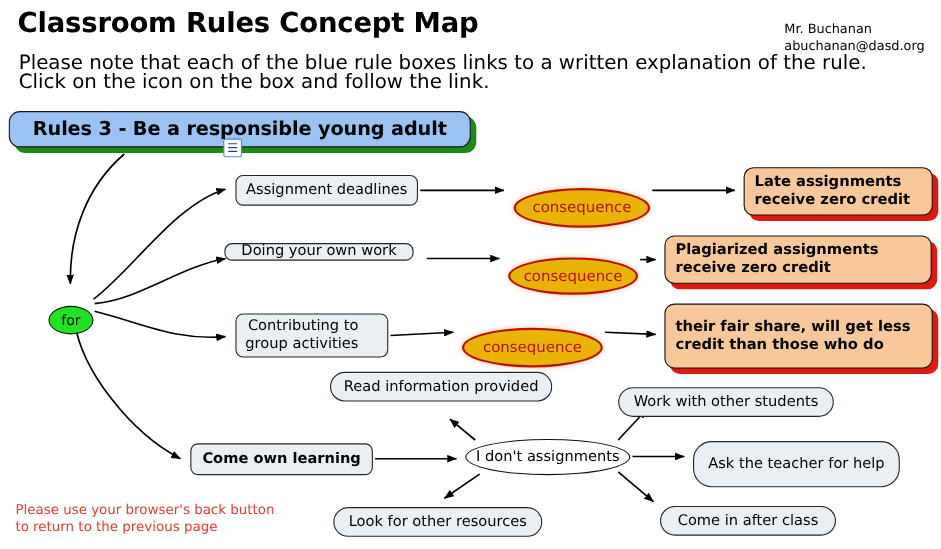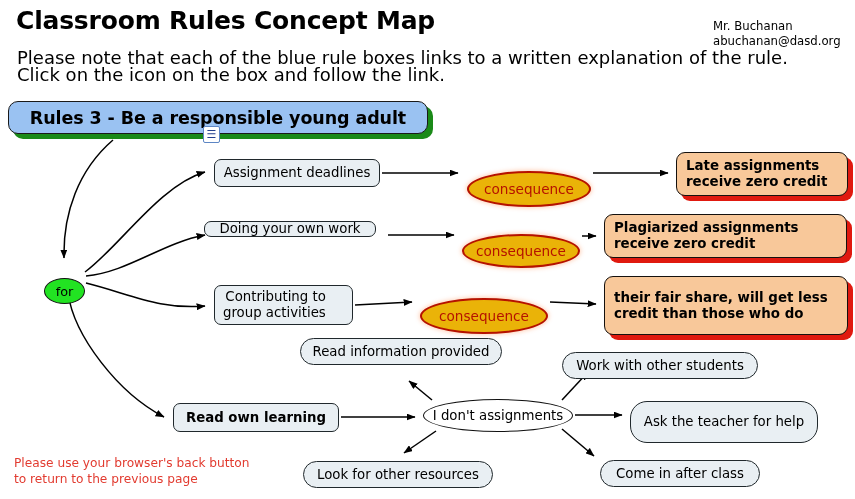--- a/index.html
+++ b/index.html
@@ -287,21 +287,21 @@
   </div>
   <div class="node conseq" id="c-3">consequence</div>
   <div class="outcome-shadow" id="o-3s"></div>
   <div class="node outcome" id="o-3">
     <div>
       <div>their fair share, will get less</div>
       <div>credit than those who do</div>
     </div>
   </div>
 
-  <div class="node lightbox r-soft bold" id="n-learning">Read own learning</div>
+  <div class="node lightbox r-soft bold" id="n-learning">Come own learning</div>
   <div class="node" id="n-idu">I don't assignments</div>
 
   <div class="node lightbox r-pill" id="n-read">Read information provided</div>
   <div class="node lightbox r-pill" id="n-work">Work with other students</div>
   <div class="node lightbox r-pill" id="n-ask">Ask the teacher for help</div>
   <div class="node lightbox r-pill" id="n-look">Look for other resources</div>
   <div class="node lightbox r-pill" id="n-come">Come in after class</div>
 
 </div>
 

